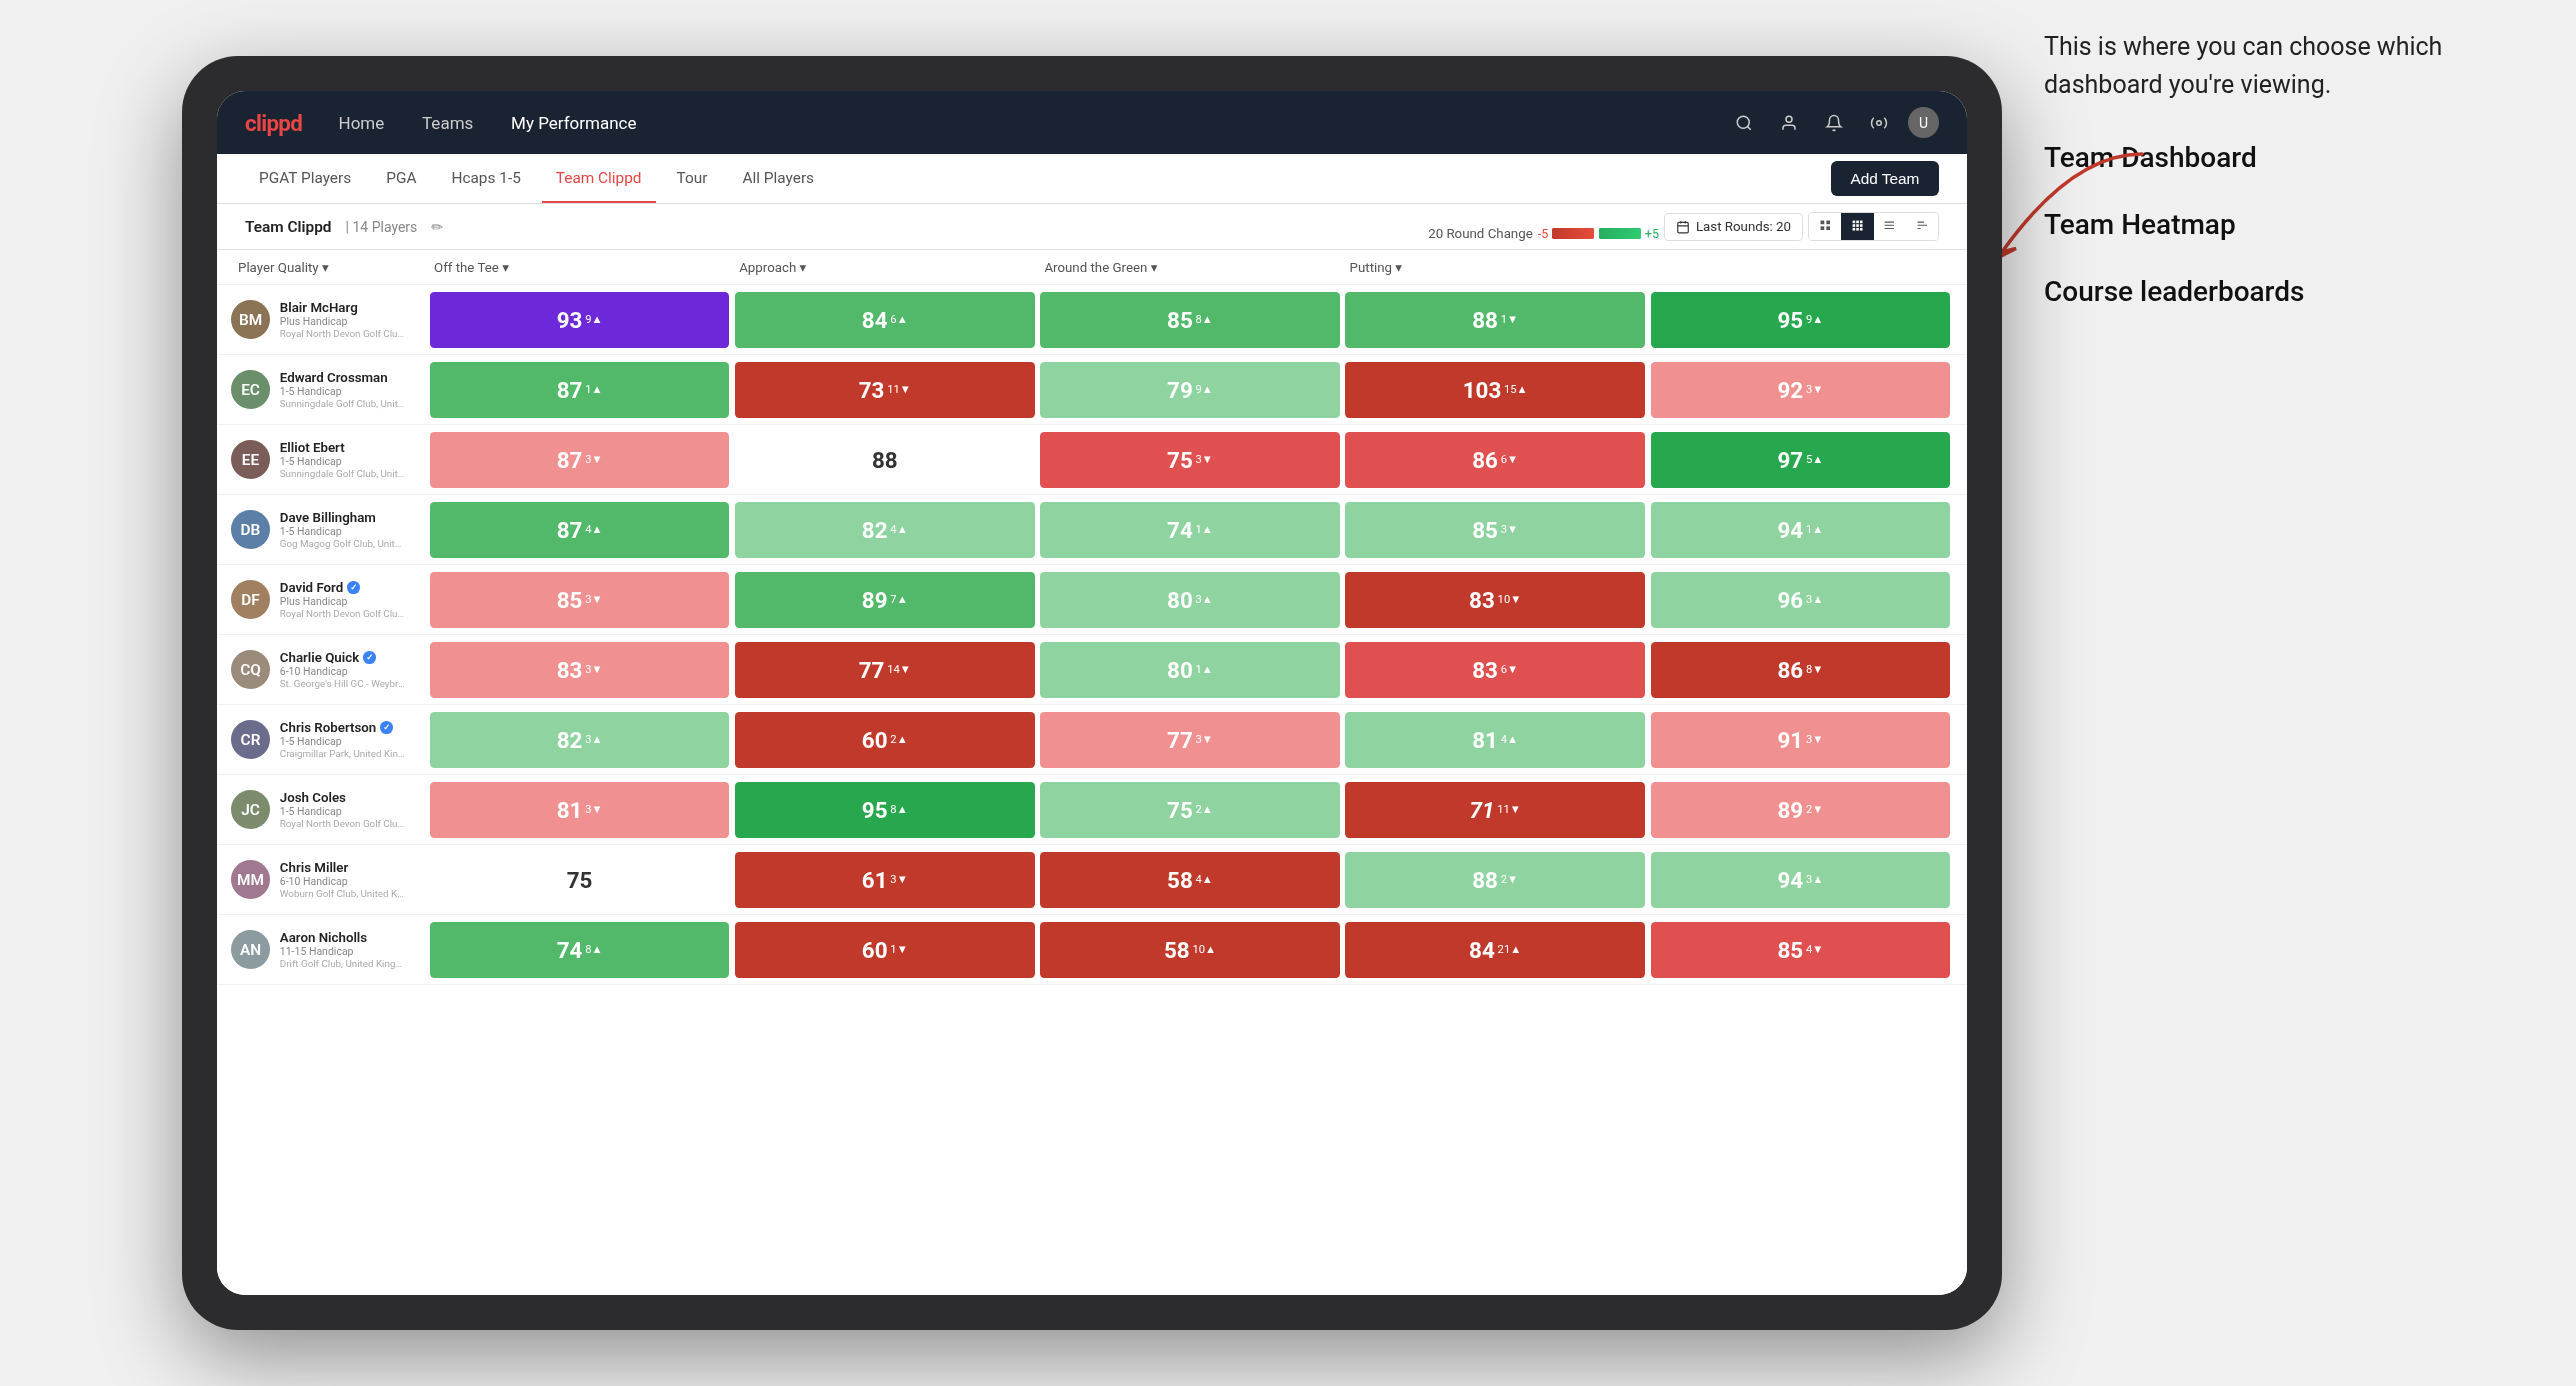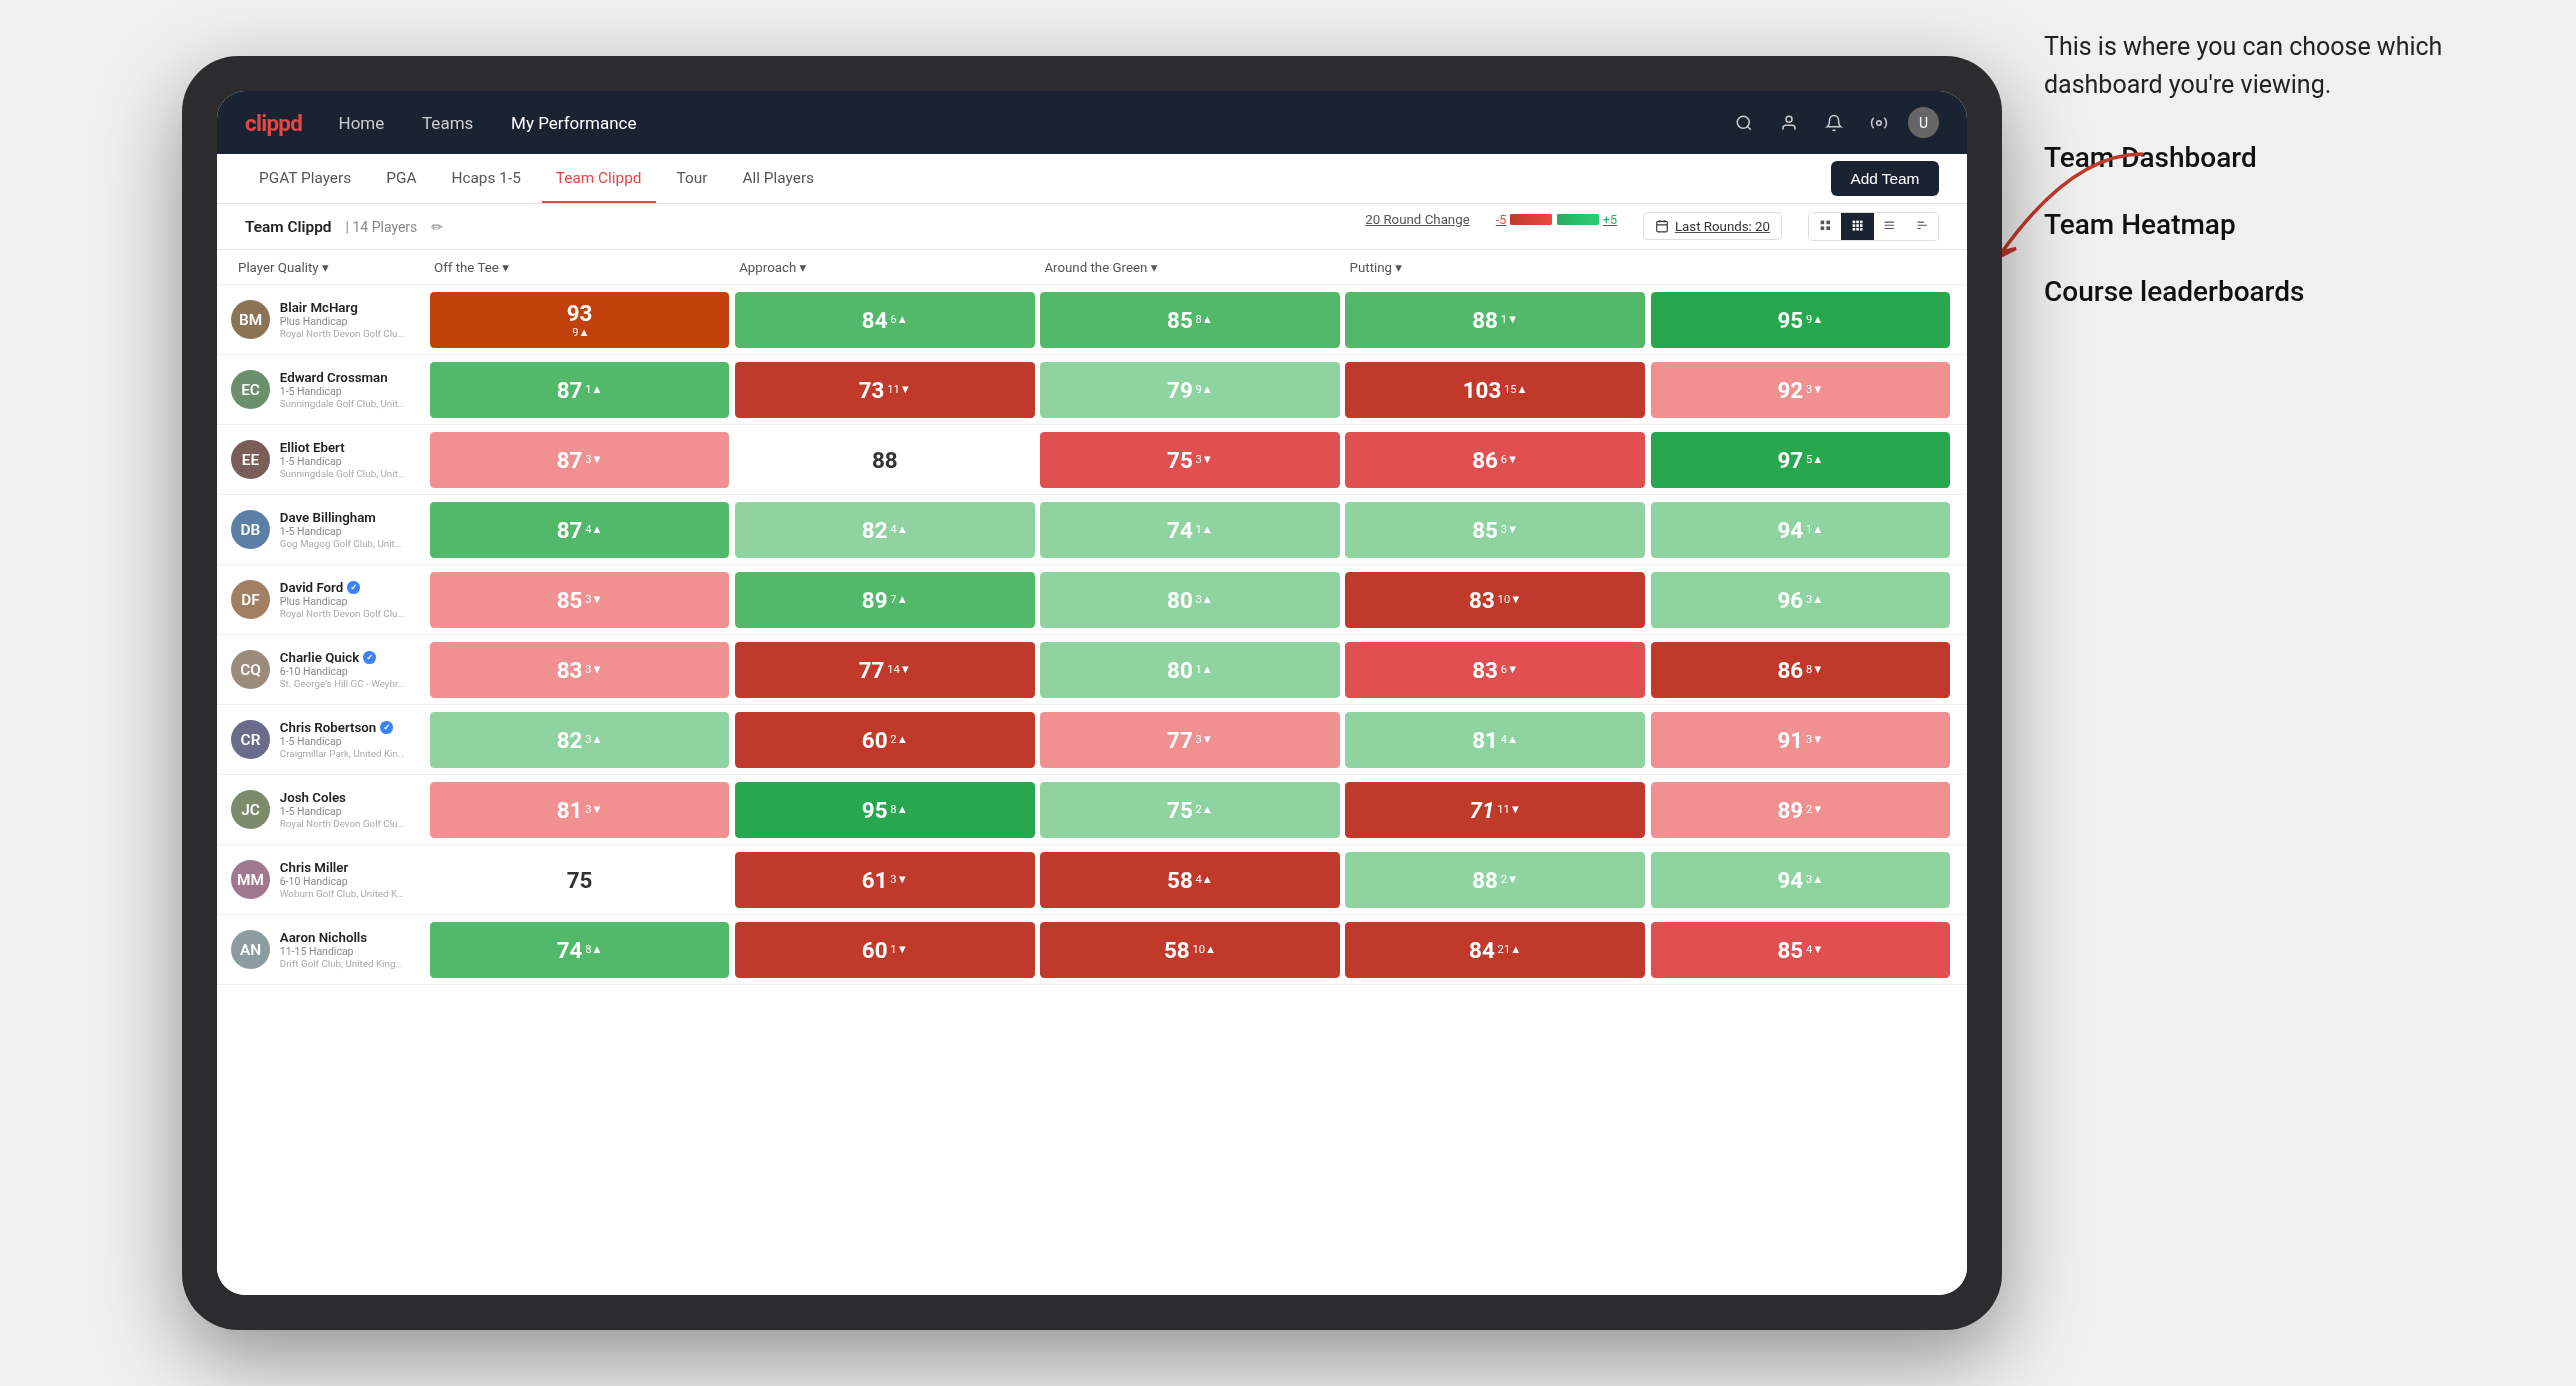--- a/index.html
+++ b/index.html
@@ -203,25 +203,24 @@
 
     .edit-icon {
       color: #888;
       font-size: 14px;
       cursor: pointer;
     }
 
     .round-change {
       margin-left: auto;
       display: flex;
-      align-items: flex-start;
-      gap: 26px;
+      align-items: flex-end;
+      gap: 5px;
       font-size: 13.3px;
       color: #555;
-      text-decoration: underline;
     }
 
     .heatmap-bar {
       display: flex;
       align-items: center;
       gap: 4.2px;
     }
 
     .bar-neg {
       width: 42px;
@@ -540,21 +539,21 @@
         <div id="player-rows-container">
             <div class="player-row">
               <div class="player-info">
                 <div class="player-avatar" style="background: rgb(139, 115, 85);">BM</div>
                 <div class="player-details">
                   <div class="player-name">Blair McHarg</div>
                   <div class="player-handicap">Plus Handicap</div>
                   <div class="player-club">Royal North Devon Golf Club, United Kingdom</div>
                 </div>
               </div>
-              <div class="stat-cell bg-green-dark" style="background: #c2410c; color: rgb(255, 255, 255); flex-direction: column;">
+              <div class="stat-cell bg-green-dark" style="background: #6d28d9; color: rgb(255, 255, 255);">
                 <span style="font-size: 22.4px; font-weight: 700;">93</span>
                 <span class="change-badge" style="font-size: 11.2px; margin-left: 2.8px;">9▲</span>
               </div>
               <div class="stat-cell bg-green-mid" style="background: rgb(82, 185, 106); color: rgb(255, 255, 255);">
                 <span style="font-size: 22.4px; font-weight: 700;">84</span>
                 <span class="change-badge" style="font-size: 11.2px; margin-left: 2.8px;">6▲</span>
               </div>
               <div class="stat-cell bg-green-mid" style="background: rgb(82, 185, 106); color: rgb(255, 255, 255);">
                 <span style="font-size: 22.4px; font-weight: 700;">85</span>
                 <span class="change-badge" style="font-size: 11.2px; margin-left: 2.8px;">8▲</span>

